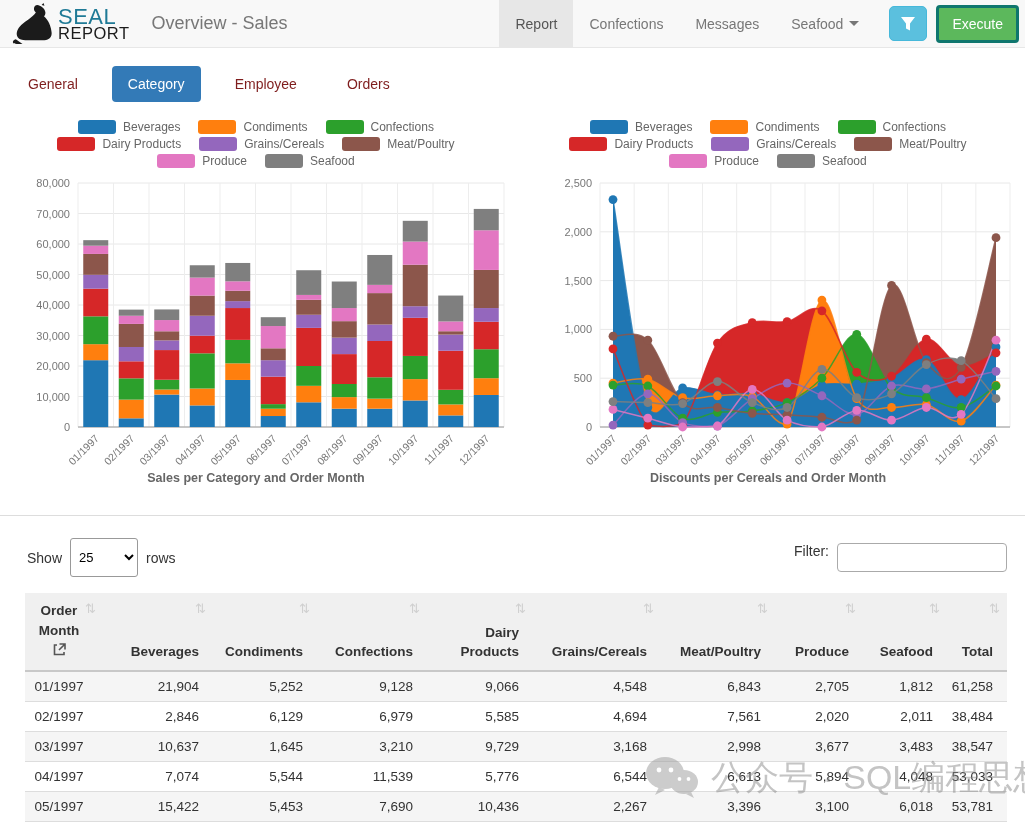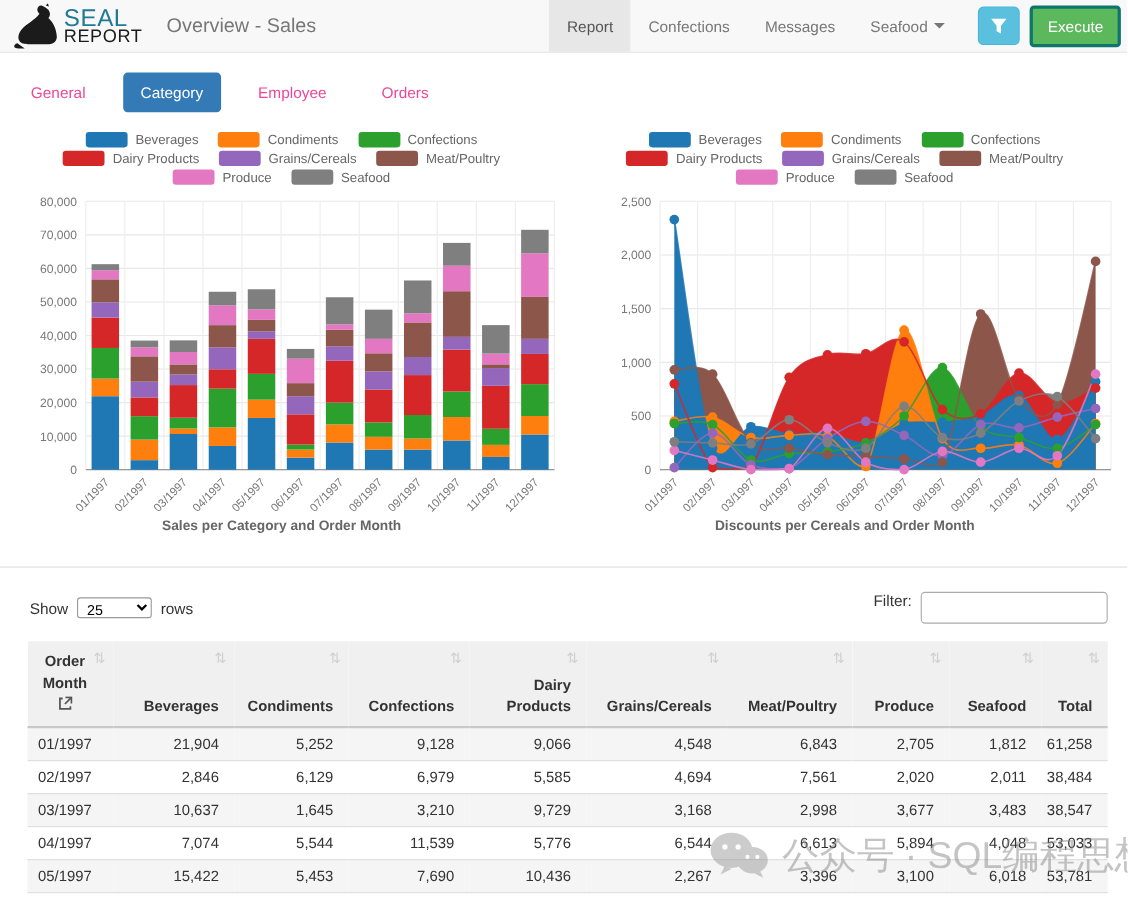--- a/index.html
+++ b/index.html
@@ -24,39 +24,39 @@
     border-left:5px solid transparent; border-right:5px solid transparent;
     border-top:5px solid #777; }
   .btn-filter { width:38px; height:35px; background:#5bc0de; border:1px solid #46b8da;
     border-radius:5px; align-self:center; margin:0 9px 0 14px; display:flex;
     align-items:center; justify-content:center; cursor:pointer; }
   .btn-execute { background:#5cb85c; border:3px solid #0f766e; color:#fff;
     border-radius:4px; padding:8px 13px; font-size:14px; align-self:center;
     margin-right:6px; cursor:pointer; }
   
   .view-tabs { display:flex; padding:18px 0 8px 12px; }
-  .view-tab { padding:10px 16px; color:#ec4899; font-size:14px; border-radius:4px;
+  .view-tab { padding:10px 16px; color:#7f1d1d; font-size:14px; border-radius:4px;
     margin-right:18px; cursor:pointer; }
   .view-tab.active { background:#337ab7; color:#fff; }
   
   .charts { display:flex; padding-top:4px; }
   .chart { width:512px; }
   .legend { margin-top:6px; }
   .legend-row { display:flex; justify-content:center; margin:3px 0; }
   .legend-item { display:flex; align-items:center; font-size:12px; color:#666;
     margin:0 9px; cursor:pointer; }
   .swatch { width:38px; height:14px; border-radius:3px; margin-right:7px; }
   svg.plot { display:block; width:512px; height:300px; }
   .chart-title { text-align:center; color:#666; font-weight:bold; font-size:12.5px;
     margin-top:0; }
   .section-sep { border-top:1px solid #ddd; margin-top:30px; }
   
   .table-controls { display:flex; align-items:center; padding:22px 18px 16px 27px;
     font-size:14px; color:#333; }
-  .page-select { width:68px; height:19px; border:1px solid #999; border-radius:3px;
+  .page-select { width:68px; height:39px; border:1px solid #999; border-radius:3px;
     font-size:13px; margin:0 8px; background:#fff; padding:2px 4px; }
   .filter-group { margin-left:auto; display:flex; align-items:flex-start; }
   .filter-input { width:170px; height:29px; border:1px solid #aaa; border-radius:4px;
     margin-left:8px; padding:4px 8px; font-size:13px; }
   
   table.data { border-collapse:collapse; margin-left:25px; width:982px;
     table-layout:fixed; font-size:13.5px; color:#333; }
   table.data th { background:#f0f0f0; border-bottom:2px solid #c8c8c8;
     vertical-align:bottom; text-align:right; padding:8px 14px 8px 4px;
     position:relative; font-weight:bold; height:72px; line-height:1.45; cursor:pointer; }

